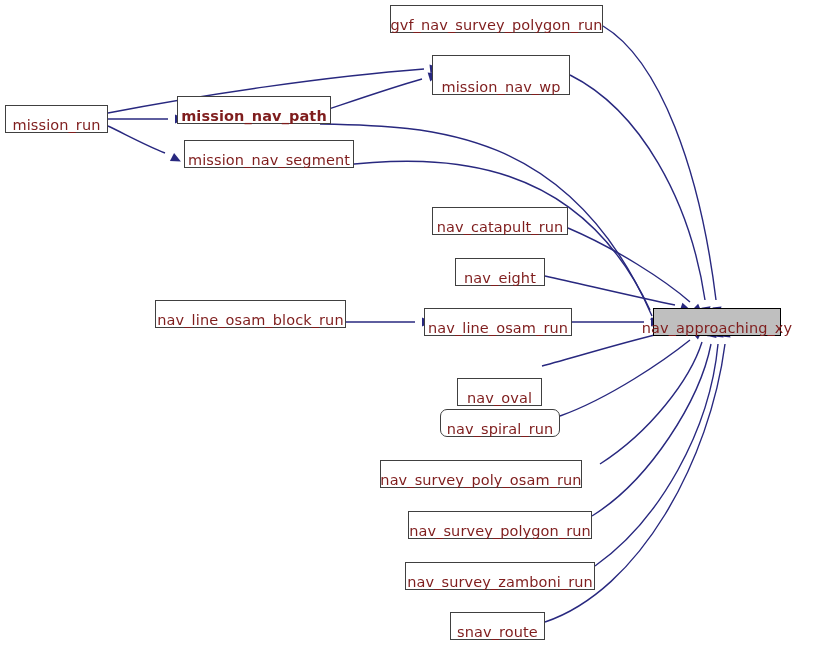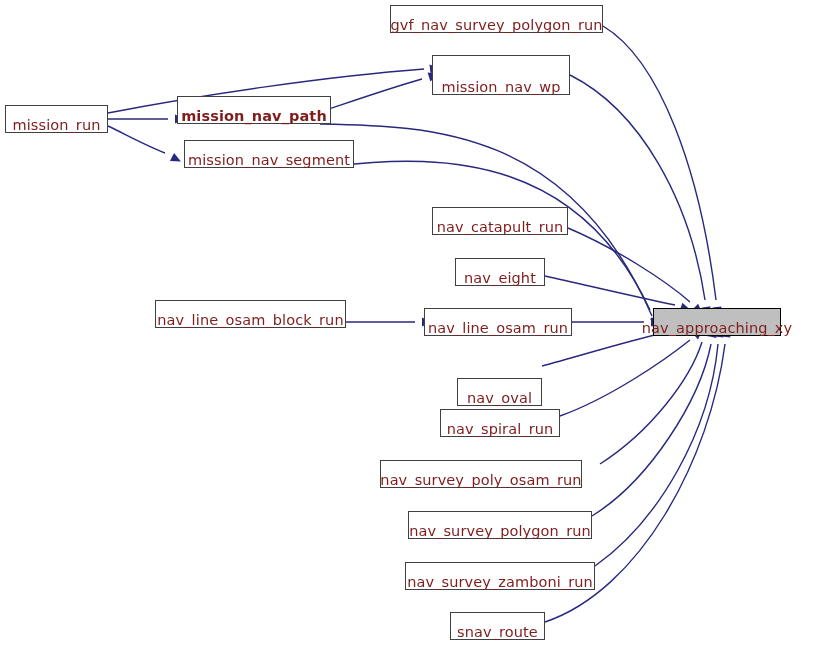--- a/index.html
+++ b/index.html
@@ -118,21 +118,21 @@
       </div>
       <div class="node" style="left: 424px; top: 308px; width: 148px; height: 28px;">
         <span class="node-label">nav_line_osam_run</span>
       </div>
       <div class="node highlight" style="left: 653px; top: 308px; width: 128px; height: 28px;">
         <span class="node-label">nav_approaching_xy</span>
       </div>
       <div class="node" style="left: 457px; top: 378px; width: 85px; height: 28px;">
         <span class="node-label">nav_oval</span>
       </div>
-      <div class="node" style="left: 440px; top: 409px; width: 120px; height: 28px;">
+      <div class="node" style="left: 440px; top: 409px; width: 120px; height: 28px; border-radius: 7px;">
         <span class="node-label">nav_spiral_run</span>
       </div>
       <div class="node" style="left: 380px; top: 460px; width: 202px; height: 28px;">
         <span class="node-label">nav_survey_poly_osam_run</span>
       </div>
       <div class="node" style="left: 408px; top: 511px; width: 184px; height: 28px;">
         <span class="node-label">nav_survey_polygon_run</span>
       </div>
       <div class="node" style="left: 405px; top: 562px; width: 190px; height: 28px;">
         <span class="node-label">nav_survey_zamboni_run</span>

